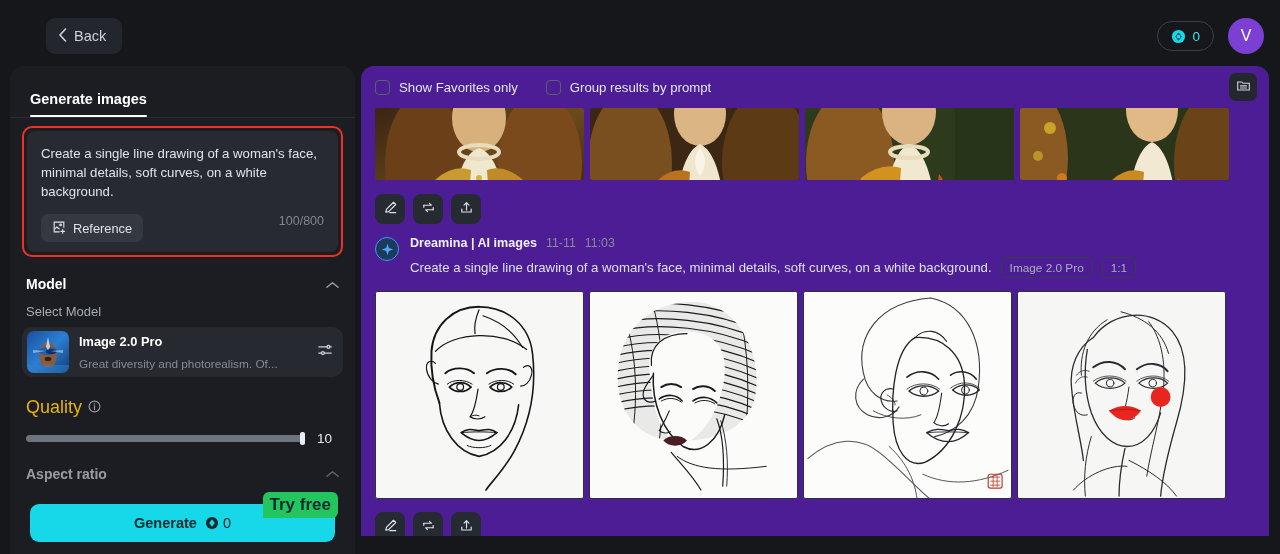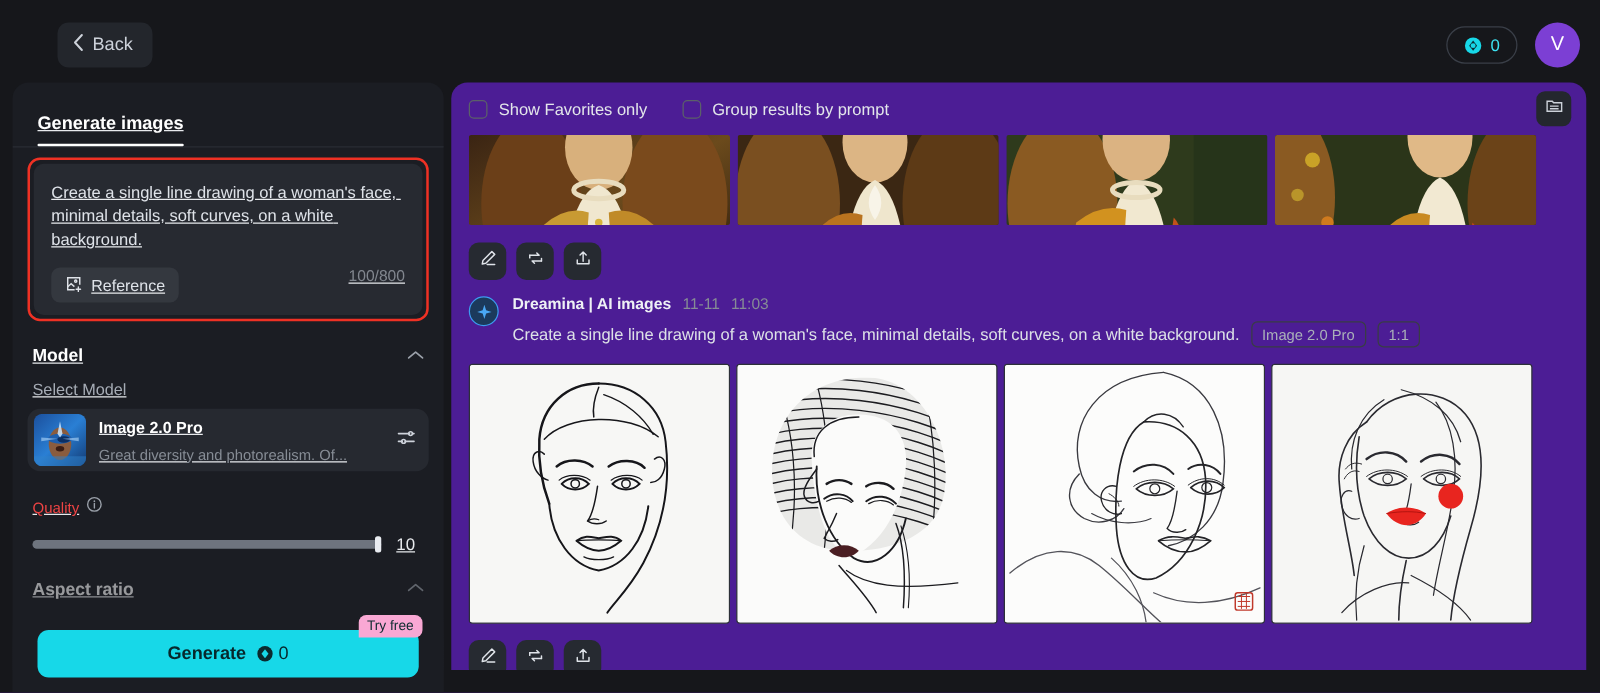--- a/index.html
+++ b/index.html
@@ -43,21 +43,20 @@
     display: flex; align-items: center; justify-content: center;
     color: #fff; font-size: 16px; font-weight: 500; cursor: pointer;
   }
 
   
   .sidebar {
     position: absolute; left: 10px; top: 66px;
     width: 345px; height: 470px;
     background: #1b1d23; border-radius: 13px 13px 0 0;
     overflow: hidden;
-    text-decoration: underline;
   }
   .tabs {
     height: 52px; padding: 0 20px;
     display: flex; align-items: flex-end;
     border-bottom: 1px solid #2a2d34;
   }
   .tab {
     font-size: 14.5px; font-weight: bold; color: #fff;
     padding-bottom: 10px; position: relative; cursor: pointer;
   }
@@ -114,21 +113,21 @@
     font-size: 11.8px; color: #868c95; margin-top: 8px;
     white-space: nowrap; overflow: hidden; text-overflow: ellipsis;
     max-width: 205px;
   }
   .sliders-icon { margin-left: auto; cursor: pointer; }
 
   .quality-head {
     display: flex; align-items: center; gap: 6px;
     margin: 20px 16px 0 16px;
   }
-  .quality-label { font-size: 12px; color: #ef4444; }
+  .quality-label { font-size: 18px; color: #eab308; }
   .slider-row {
     display: flex; align-items: center; gap: 12px;
     margin: 13px 16px 0 16px;
   }
   .track {
     position: relative; flex: 1; height: 7px;
     background: #6e747e; border-radius: 4px; cursor: pointer;
   }
   .knob {
     position: absolute; right: 0; top: -3px;
@@ -153,22 +152,22 @@
     position: relative;
     width: 305px; height: 38px;
     background: #17d8e8; border-radius: 9px;
     display: flex; align-items: center; justify-content: center; gap: 8px;
     color: #07282c; font-size: 14.5px; font-weight: bold;
     cursor: pointer;
   }
   .gen-cost { display: flex; align-items: center; gap: 4px; font-weight: normal; color:#07282c;}
   .try-free {
     position: absolute; right: -3px; top: -12px;
-    background: #f9a8d4; color: #0b2a2e;
-    font-size: 11px; font-weight: normal;
+    background: #22c55e; color: #0b2a2e;
+    font-size: 17px; font-weight: bold;
     padding: 3px 7px; border-radius: 6px 6px 6px 0;
   }
 
   
   .main {
     position: absolute; left: 361px; top: 66px;
     width: 908px; height: 470px;
     background: #4c1d95; border-radius: 13px 13px 0 0;
     overflow: hidden;
   }

